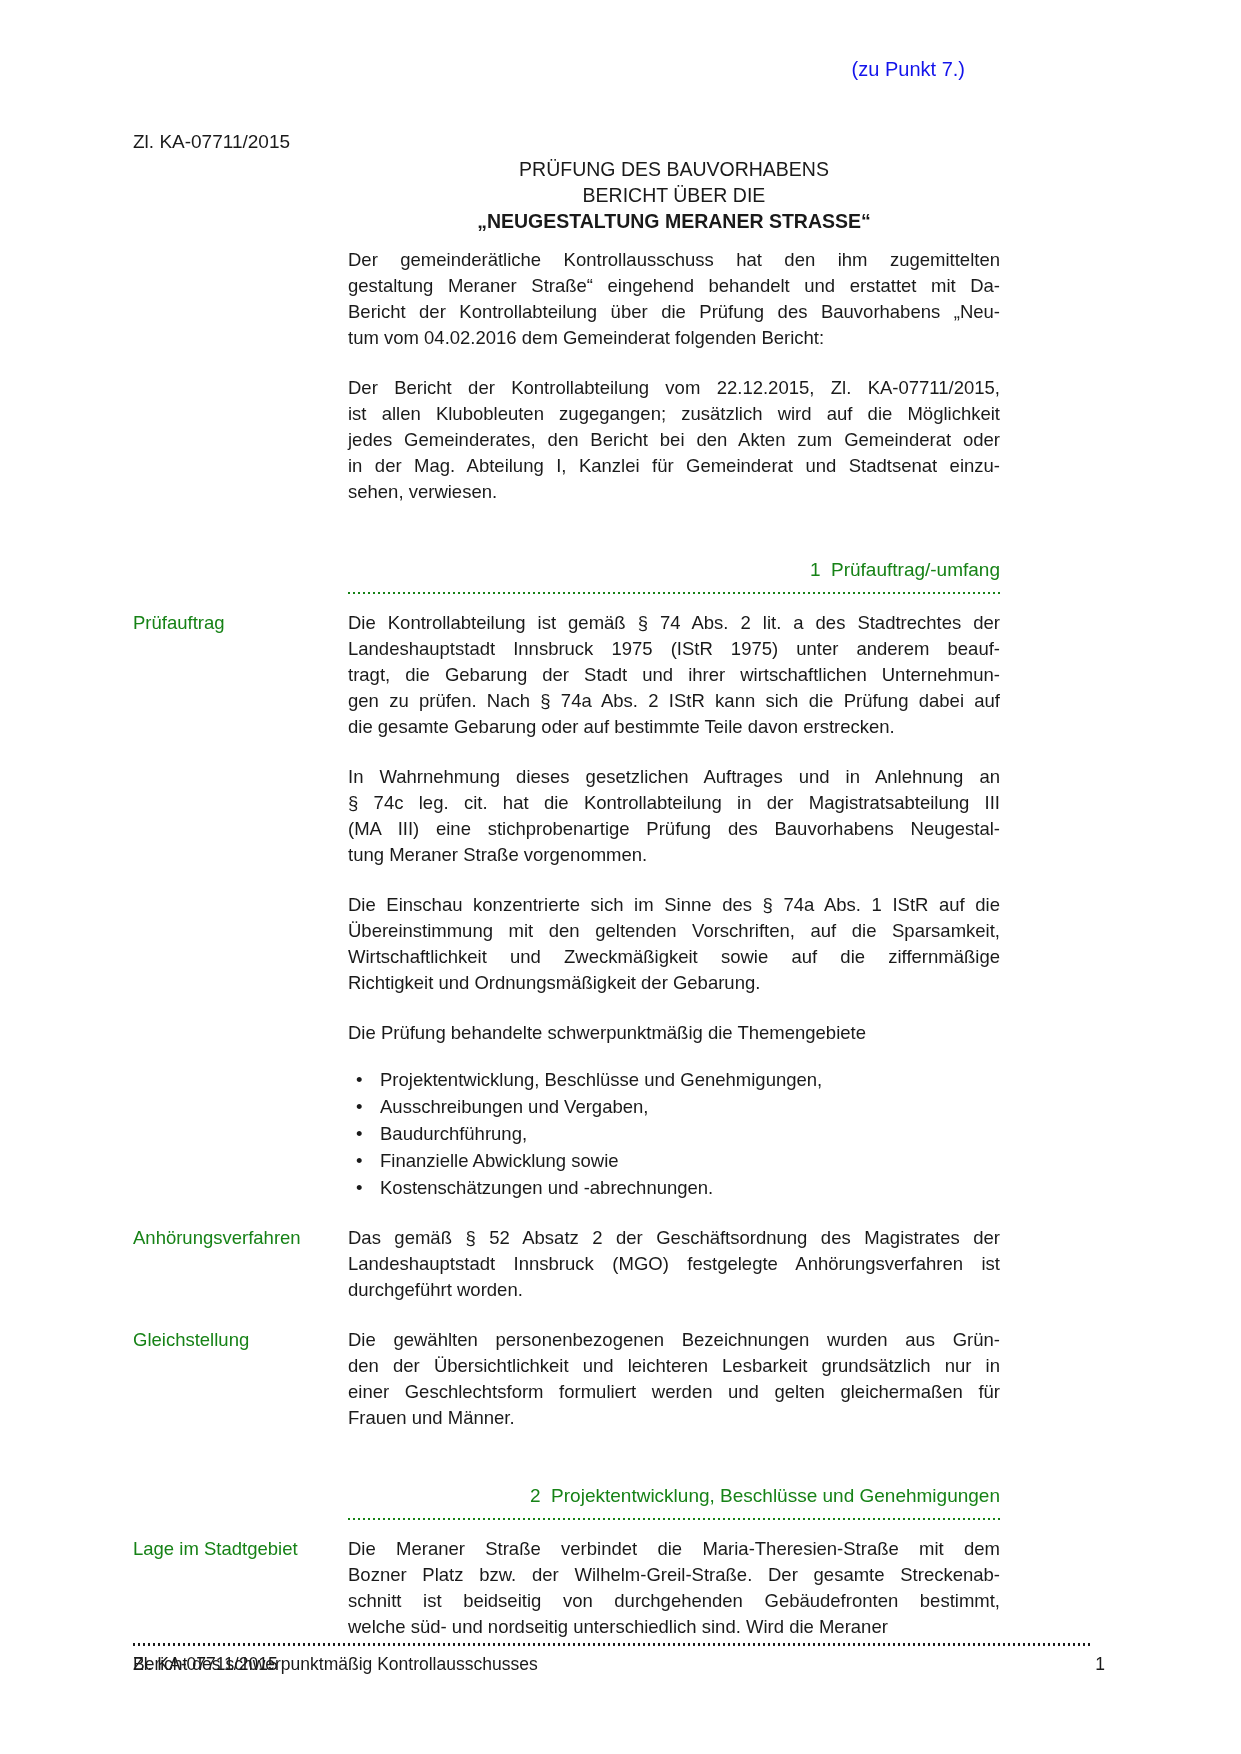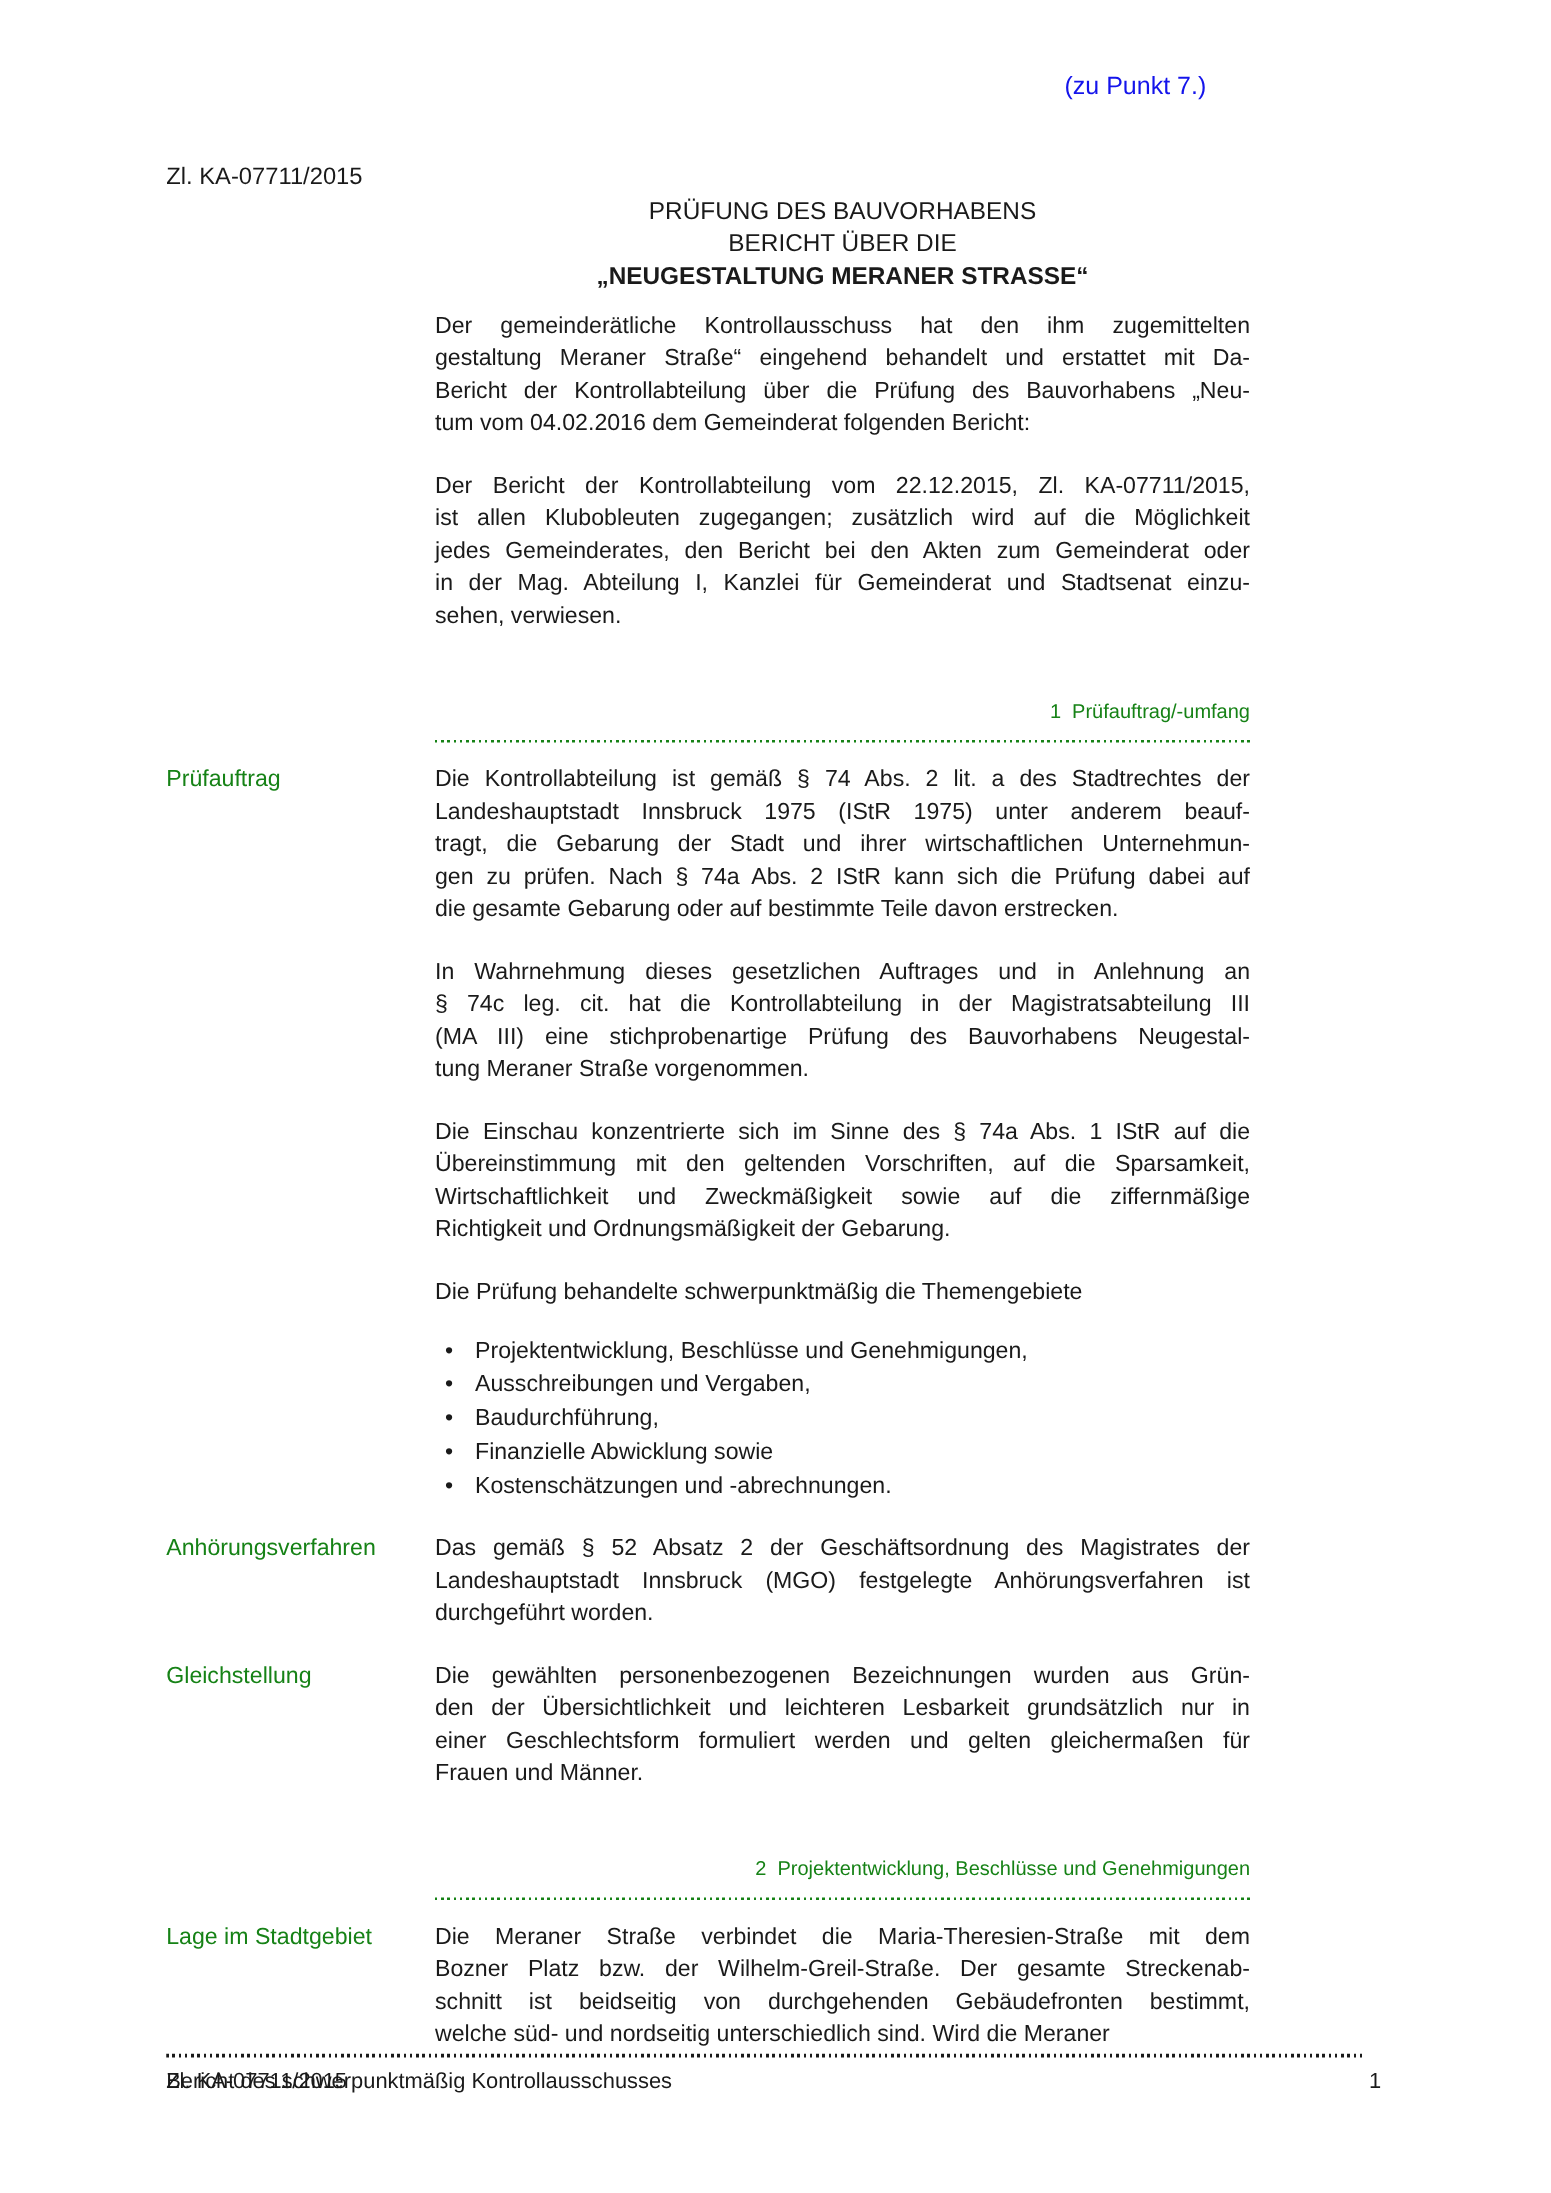--- a/index.html
+++ b/index.html
@@ -59,21 +59,21 @@
   .jline {
     text-align: justify;
     text-align-last: justify;
     -moz-text-align-last: justify;
   }
   .jline.last { text-align-last: left; -moz-text-align-last: left; }
   .mb { margin-bottom: 24px; }
   .mb-sm { margin-bottom: 20px; }
   .section-heading-block { margin-top: 52px; margin-bottom: 16px; }
   .section-heading {
-    font-size: 16px;
+    font-size: 19px;
     line-height: 26px;
     color: #168216;
     text-align: right;
     white-space: pre;
     padding-bottom: 9px;
   }
   .dotted-rule-green {
     height: 2px;
     background-image: repeating-linear-gradient(to right, #168216 0 2px, transparent 2px 5px);
   }

